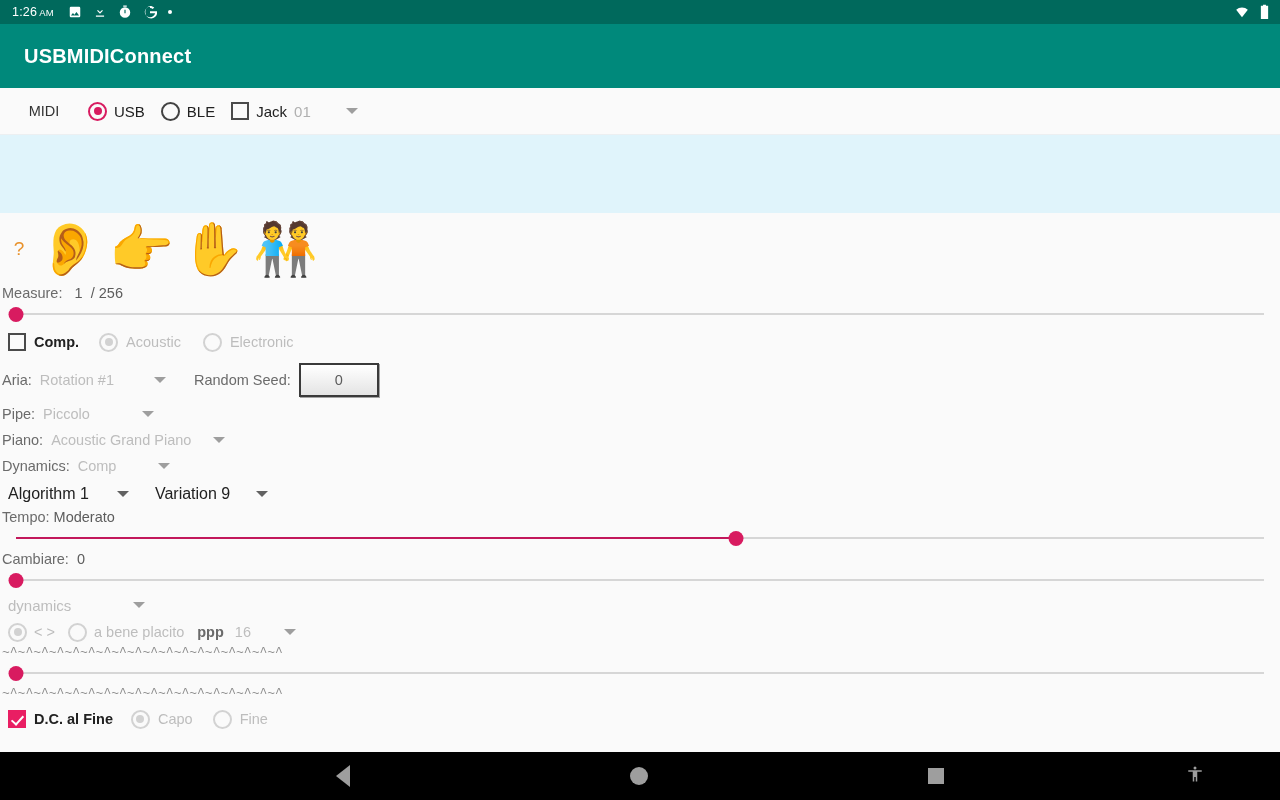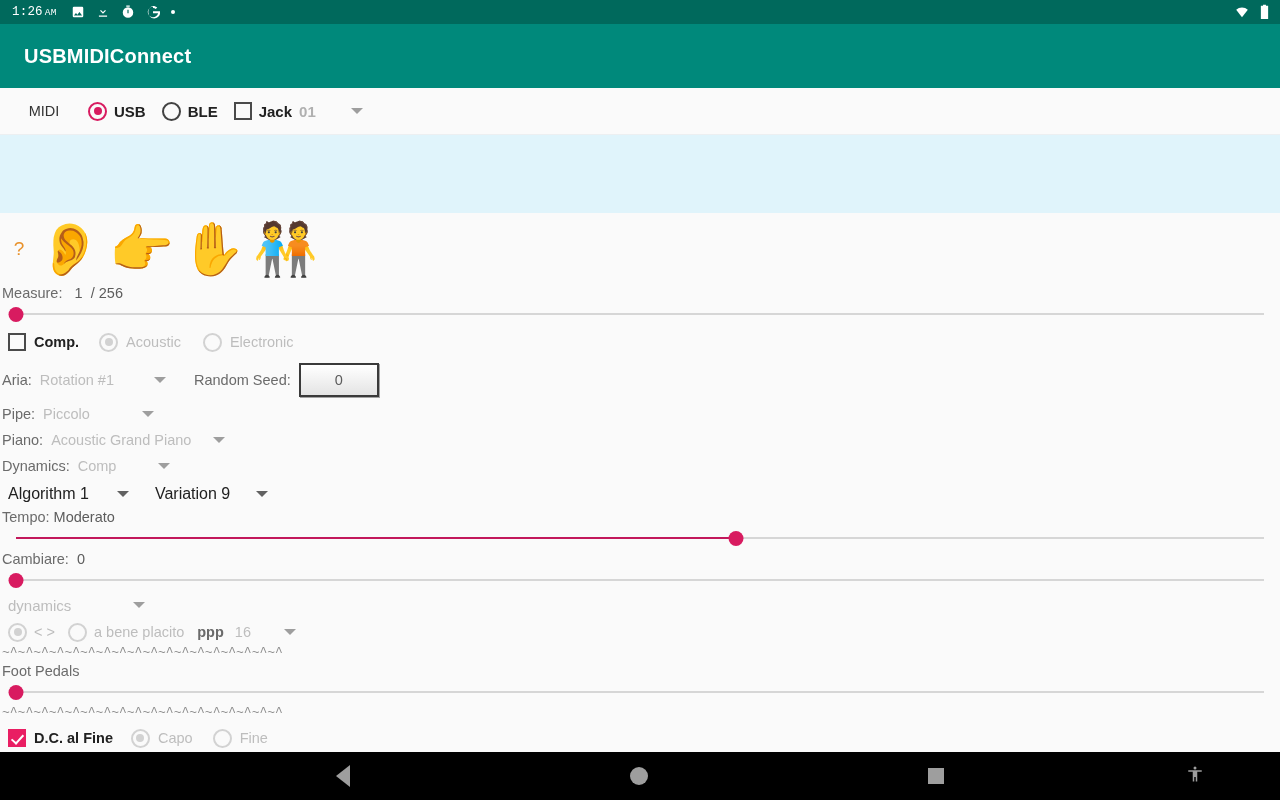--- a/index.html
+++ b/index.html
@@ -8,21 +8,21 @@
     font-family: "Liberation Sans", sans-serif;
     background: #fafafa;
     overflow: hidden;
   }
   #app { position: relative; width: 1280px; height: 800px; }
 
   
   .statusbar {
     height: 24px; background: #00695c; color: #ffffff;
     display: flex; align-items: center; padding: 0 8px;
-    font-size: 12.5px; position: relative; font-family: Liberation Mono, monospace;
+    font-size: 12.5px; position: relative;
   }
   .sb-time { font-weight: 400; letter-spacing: .2px; margin-left: 4px; }
   .sb-time .ampm { font-size: 9.5px; margin-left: 2px; }
   .sb-icons { display: flex; align-items: center; gap: 11px; margin-left: 14px; }
   .sb-right { position: absolute; right: 10px; top: 0; height: 24px;
               display: flex; align-items: center; gap: 10px; }
   .ic { width: 14px; height: 14px; display: block; fill: #ffffff; }
   .dot-ic { width: 4px; height: 4px; border-radius: 50%; background: #fff; }
 
   
@@ -34,21 +34,21 @@
 
   
   .midibar {
     height: 47px; background: #fafafa; display: flex; align-items: center;
     border-bottom: 1px solid #eceff1;
   }
   .midi-label {
     width: 88px; text-align: center; font-size: 14.5px; color: #333; font-weight: 400;
   }
   .opt { display: flex; align-items: center; gap: 7px; margin-right: 16px; }
-  .opt-label { font-size: 15px; color: #212121; font-weight: bold; }
+  .opt-label { font-size: 15px; color: #212121; }
   .opt-label.dim { color: #b0b0b0; }
 
   .radio {
     width: 19px; height: 19px; border-radius: 50%; border: 2px solid #d81b60;
     position: relative; flex: none;
   }
   .radio.on::after {
     content: ""; position: absolute; left: 3.5px; top: 3.5px;
     width: 8px; height: 8px; border-radius: 50%; background: #d81b60;
   }
@@ -299,21 +299,20 @@
       <span class="lbl dim">&lt; &gt;</span>
       <span class="radio dis" style="margin-left:6px"></span>
       <span class="lbl dim">a bene placito</span>
       <span class="lbl mid" style="margin-left:6px;color:#6b6b6b;font-weight:bold">ppp</span>
       <span class="lbl dim" style="margin-left:4px">16</span>
       <span class="caret" style="margin-left:26px"></span>
     </div>
 
     <div class="tilde">~^~^~^~^~^~^~^~^~^~^~^~^~^~^~^~^~^~^</div>
 
-    <div class="rowtext" style="margin-top:3px">Foot Pedals</div>
     <div class="slider">
       <div class="track"></div>
       <div class="fill" style="width:0px"></div>
       <div class="thumb" style="left:16px"></div>
     </div>
 
     <div class="tilde" style="margin-top:2px">~^~^~^~^~^~^~^~^~^~^~^~^~^~^~^~^~^~^</div>
 
     <div class="line" style="height:30px;gap:8px;margin-top:3px">
       <span class="cbox checked"></span>

